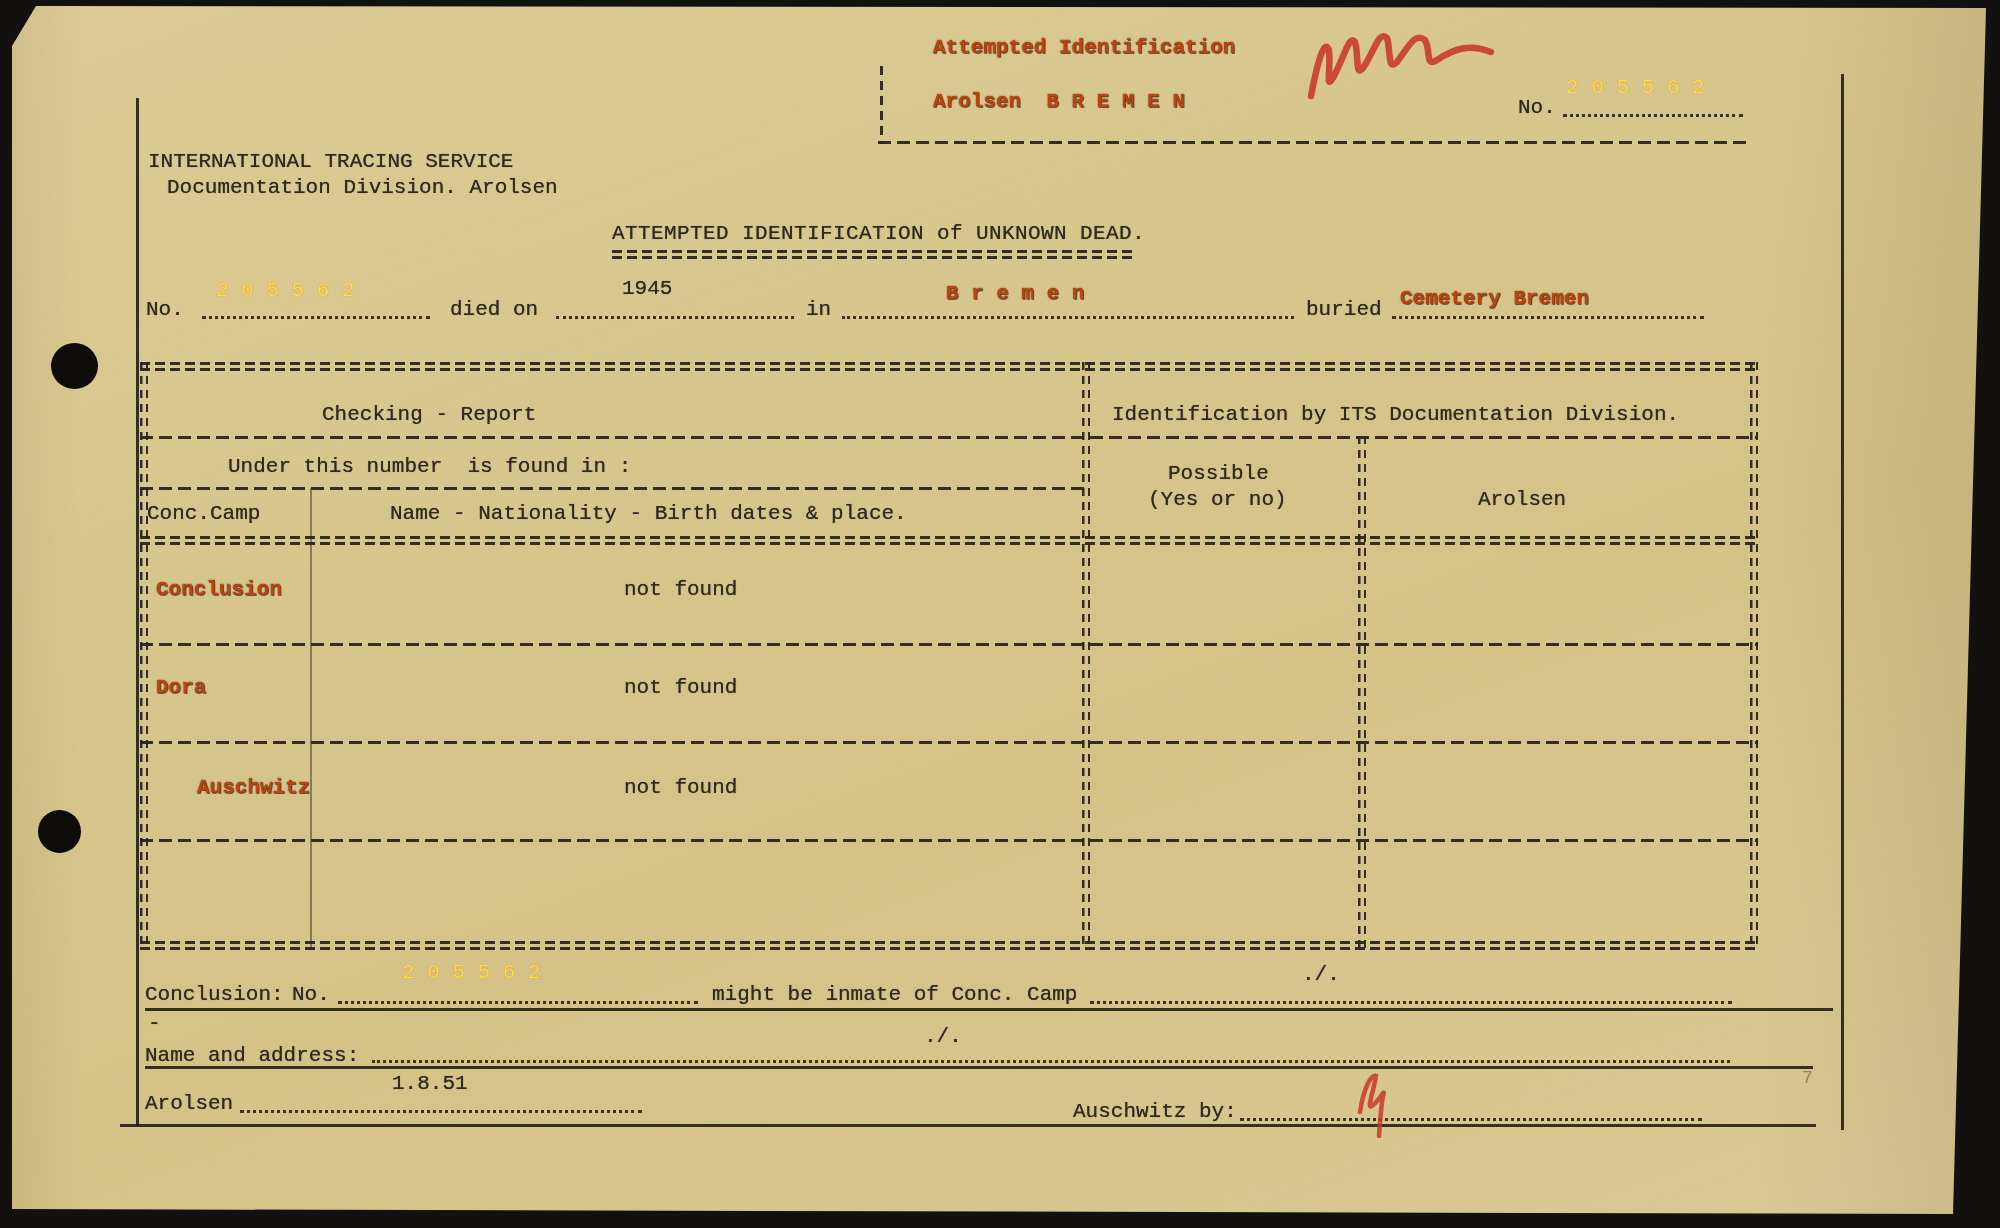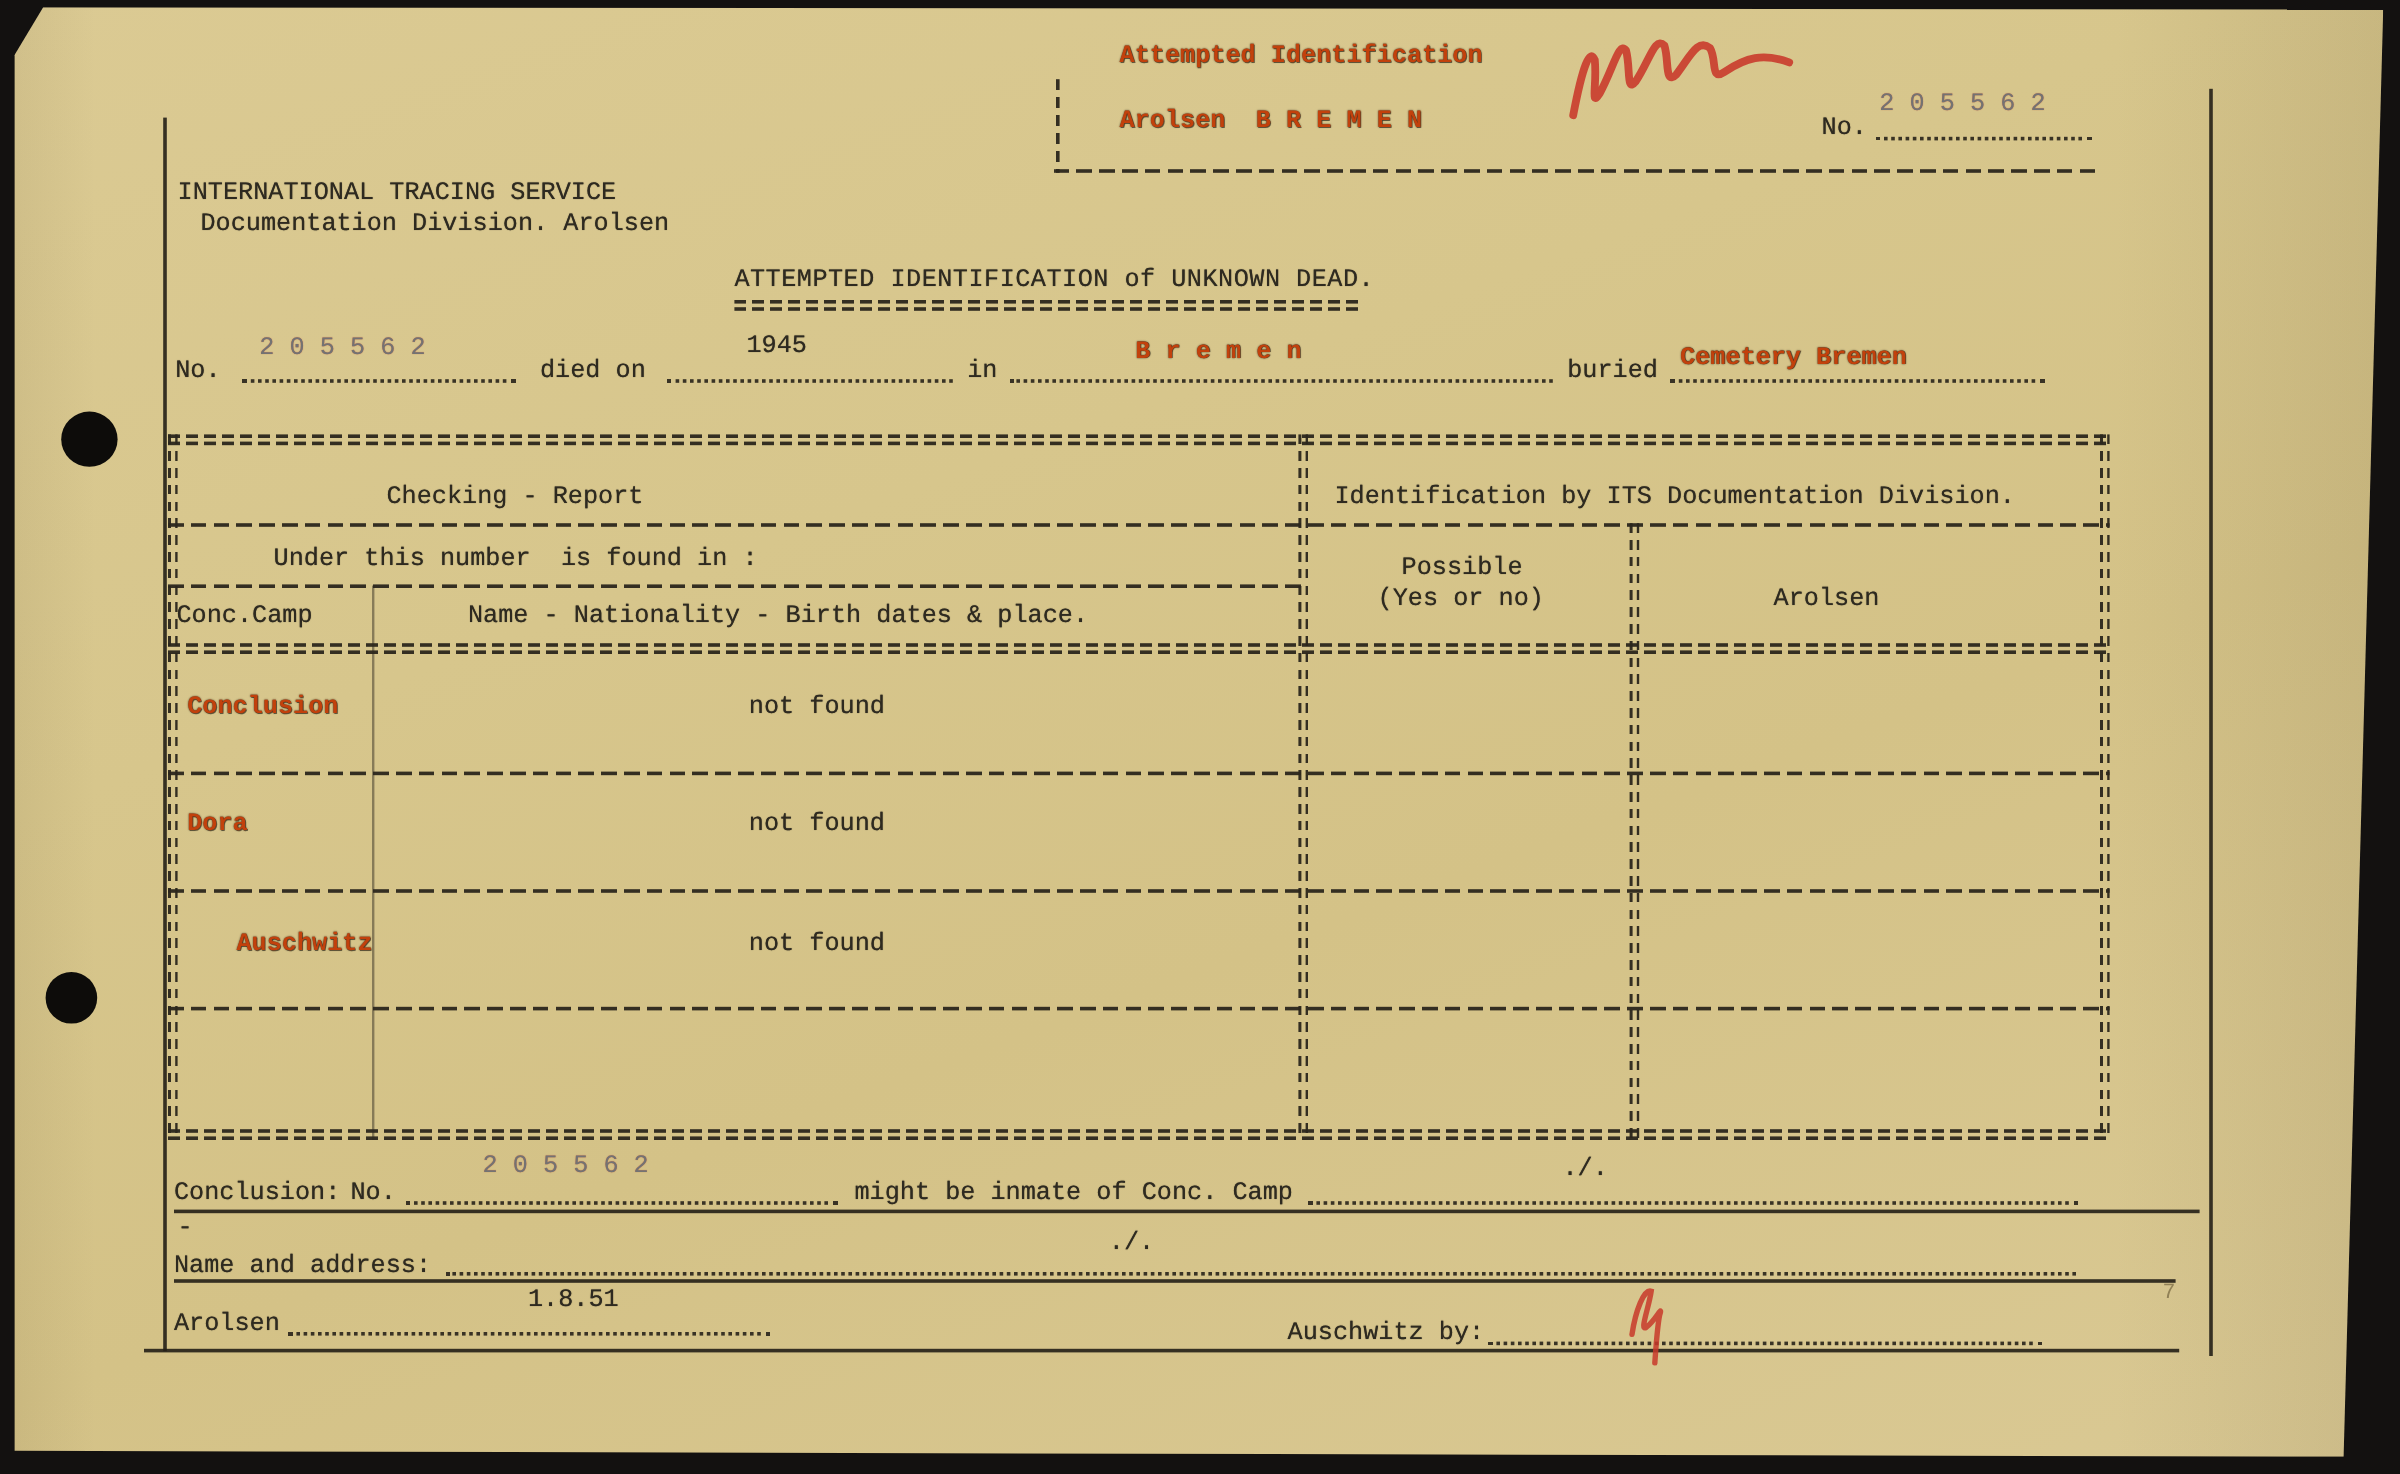--- a/index.html
+++ b/index.html
@@ -12,21 +12,21 @@
     position:absolute;left:0;top:0;width:2000px;height:1228px;
     background:
       linear-gradient(90deg, rgba(60,45,20,.08), rgba(0,0,0,0) 4%, rgba(0,0,0,0) 88%, rgba(60,45,20,.10)),
       linear-gradient(160deg, #dbca93 0%, #d7c68c 35%, #d4c287 60%, #dac994 100%);
     clip-path:polygon(36px 6px, 1986px 8px, 1953px 1214px, 12px 1209px, 12px 46px);
   }
   .t{position:absolute;font-size:21px;line-height:24px;color:#2e2a20;
      text-shadow:0 0 .7px rgba(46,42,32,.85);white-space:pre;}
   .b{font-weight:700;color:#c2410c;
      text-shadow:0 0 1.4px rgba(28,22,12,.95), .7px .7px 0 rgba(28,22,12,.55);}
-  .red{color:#737373;text-shadow:0 0 .8px rgba(194,59,42,.7);}
+  .red{color:#fde047;text-shadow:0 0 .8px rgba(194,59,42,.7);}
   .dots{position:absolute;height:0;border-bottom:3.5px dotted rgba(43,38,28,.92);}
   .solid{position:absolute;background:rgba(36,31,22,.9);height:2.5px;}
   .h1{position:absolute;height:3px;
       background:repeating-linear-gradient(to right, rgba(43,38,28,.95) 0 13px, transparent 13px 19px);}
   .h2{position:absolute;height:9px;
       background-image:
         repeating-linear-gradient(to right, rgba(43,38,28,.95) 0 10px, transparent 10px 15px),
         repeating-linear-gradient(to right, rgba(43,38,28,.95) 0 10px, transparent 10px 15px);
       background-size:100% 3px,100% 3px;background-position:0 0,0 100%;background-repeat:no-repeat,no-repeat;}
   .v2{position:absolute;width:8px;
@@ -128,20 +128,20 @@
 <div class="solid" style="left:145px;top:1008px;width:1688px;height:3px;"></div>
 <div class="t" style="left:148px;top:1012px;">-</div>
 
 <div class="t" style="left:924px;top:1025px;">./.</div>
 <div class="t" style="left:145px;top:1044px;">Name and address:</div>
 <div class="dots" style="left:372px;top:1060px;width:1358px;"></div>
 <div class="solid" style="left:145px;top:1066px;width:1668px;height:2.5px;"></div>
 
 <div class="t" style="left:145px;top:1092px;">Arolsen</div>
 <div class="dots" style="left:240px;top:1110px;width:402px;"></div>
-<div class="t" style="left:392px;top:1072px;margin-left:48px;">1.8.51</div>
+<div class="t" style="left:392px;top:1072px;">1.8.51</div>
 
 <div class="t" style="left:1073px;top:1100px;">Auschwitz by:</div>
 <div class="dots" style="left:1240px;top:1118px;width:462px;"></div>
 <svg style="position:absolute;left:1350px;top:1062px;" width="50" height="76" viewBox="0 0 50 76">
   <path d="M10,50 C13,30 20,12 26,14 C24,28 16,48 22,44 C30,38 36,24 33,34 C31,44 30,60 29,74" fill="none" stroke="#c8382a" stroke-width="4.5" stroke-linecap="round" opacity="0.85"></path>
 </svg>
 <div class="t faint" style="left:1802px;top:1066px;font-size:18px;">7</div>
 
 </body></html>

